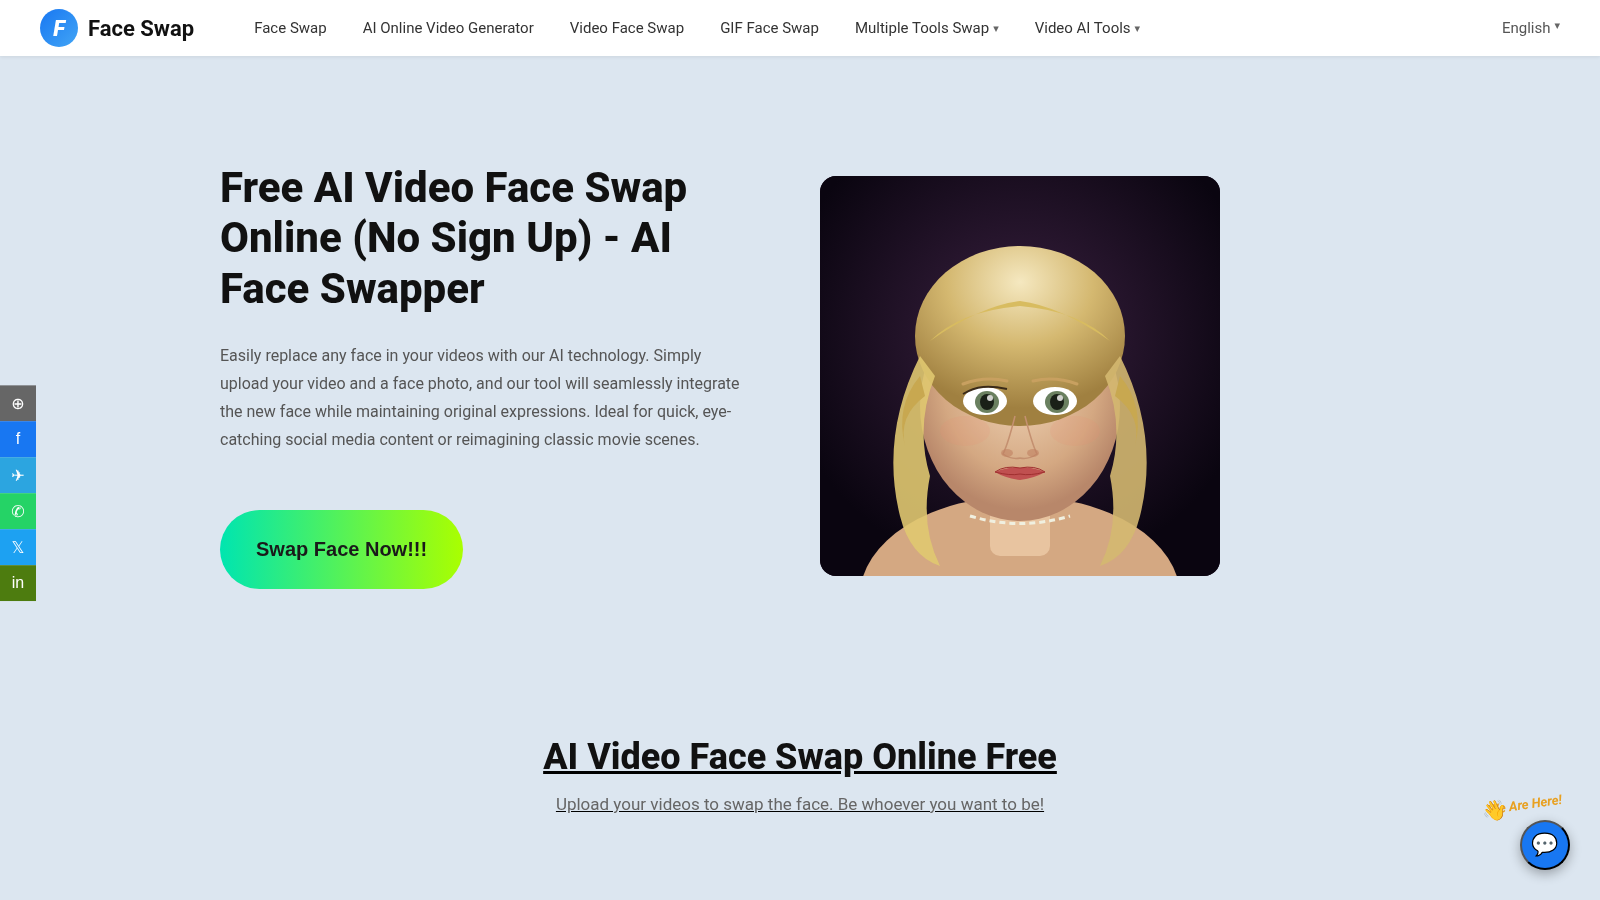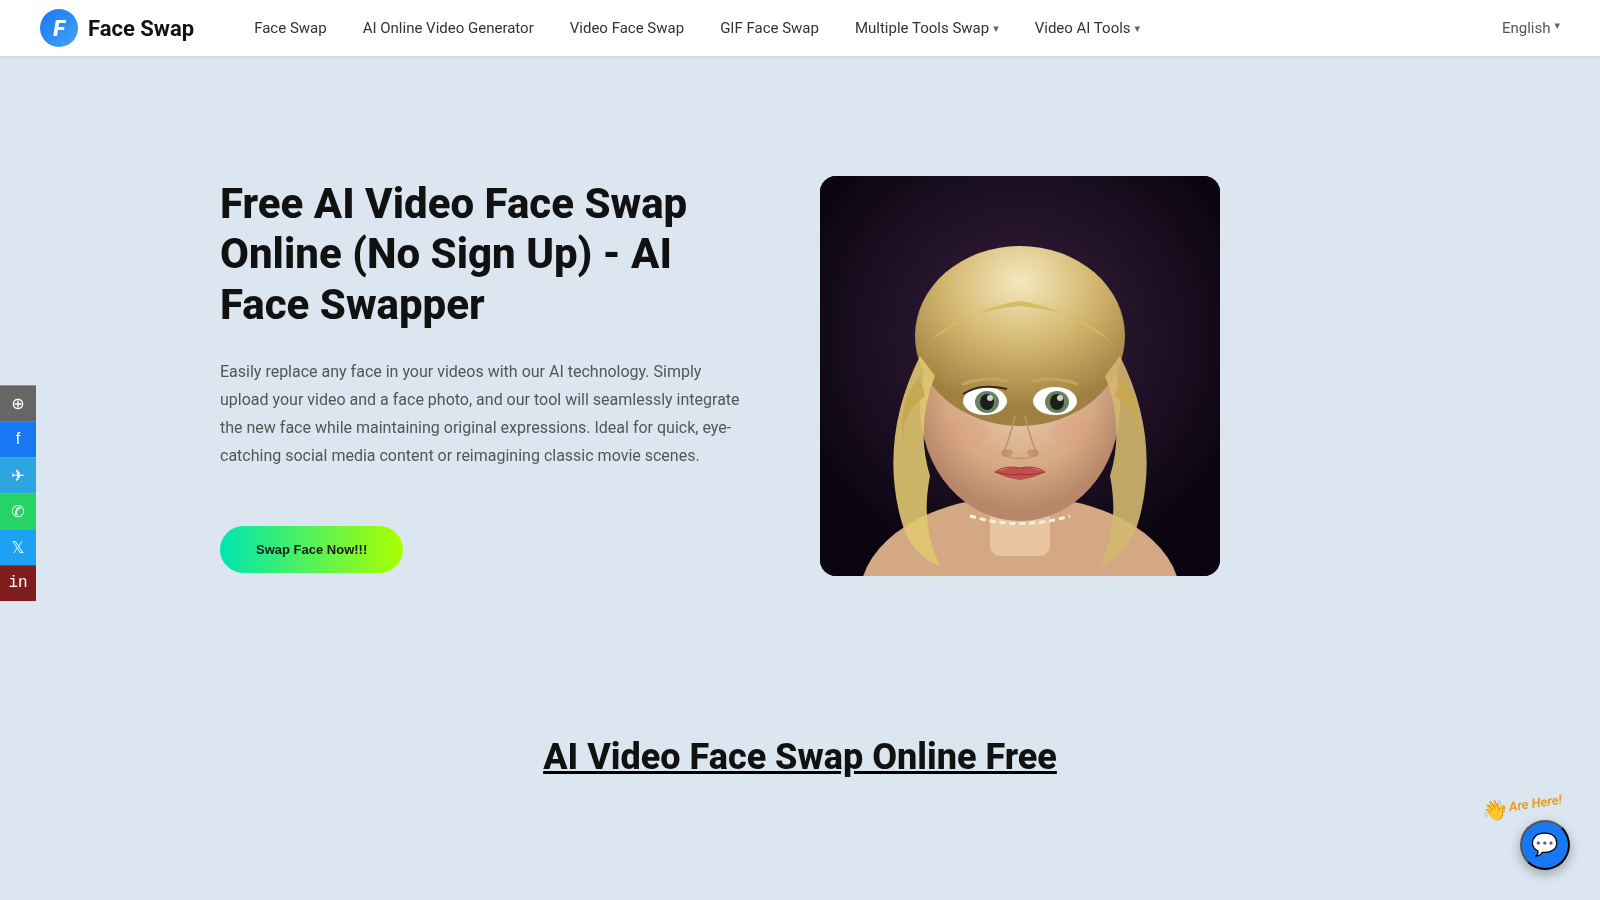--- a/index.html
+++ b/index.html
@@ -93,21 +93,21 @@
       color: white;
       font-size: 16px;
       cursor: pointer;
       border: none;
     }
     .social-btn.share { background: #666; }
     .social-btn.facebook { background: #1877f2; }
     .social-btn.telegram { background: #2ca5e0; }
     .social-btn.whatsapp { background: #25d366; }
     .social-btn.twitter { background: #1da1f2; }
-    .social-btn.linkedin { background: #7f1d1d; font-family: Liberation Mono, monospace; }
+    .social-btn.linkedin { background: #4d7c0f; }
 
     
     .hero {
       display: flex;
       align-items: center;
       padding: 60px 200px 60px 220px;
       gap: 80px;
       min-height: 640px;
     }
     .hero-left {
@@ -132,22 +132,22 @@
     .hero-desc {
       font-size: 16px;
       color: #555;
       line-height: 1.75;
       margin-bottom: 56px;
     }
     .cta-btn {
       background: linear-gradient(90deg, #00e5b0, #aaff00);
       border: none;
       border-radius: 50px;
-      padding: 16px 36px;
-      font-size: 13px;
+      padding: 28px 36px;
+      font-size: 20px;
       font-weight: 600;
       color: #1a1a1a;
       cursor: pointer;
       display: inline-block;
     }
 
     
     .hero-image-container {
       flex-shrink: 0;
       width: 400px;
@@ -327,20 +327,21 @@
       <ellipse cx="145" cy="255" rx="25" ry="15" fill="#e8907080" opacity="0.3"></ellipse>
       <ellipse cx="255" cy="255" rx="25" ry="15" fill="#e8907080" opacity="0.3"></ellipse>
 
       <path d="M150,340 Q200,355 250,340" stroke="#f0f0e0" stroke-width="3" fill="none" stroke-dasharray="6,4"></path>
     </svg>
   </div>
 </section>
 
 <section class="bottom-section">
   <h2 class="bottom-title">AI Video Face Swap Online Free</h2>
+  <p class="bottom-subtitle">Upload your videos to swap the face. Be whoever you want to be!</p>
 </section>
 
 <div class="chat-widget">
   <div style="position:relative; text-align:right; margin-right: 8px;">
     <span style="font-size:13px; color:#e8a020; font-weight:700; font-style:italic; display:block; transform:rotate(-8deg); line-height:1.3;">We Are Here!</span>
     <span style="font-size:20px; position:absolute; bottom:-8px; right:55px;">👋</span>
   </div>
   <button class="chat-bubble">
     <span>💬</span>
   </button>

